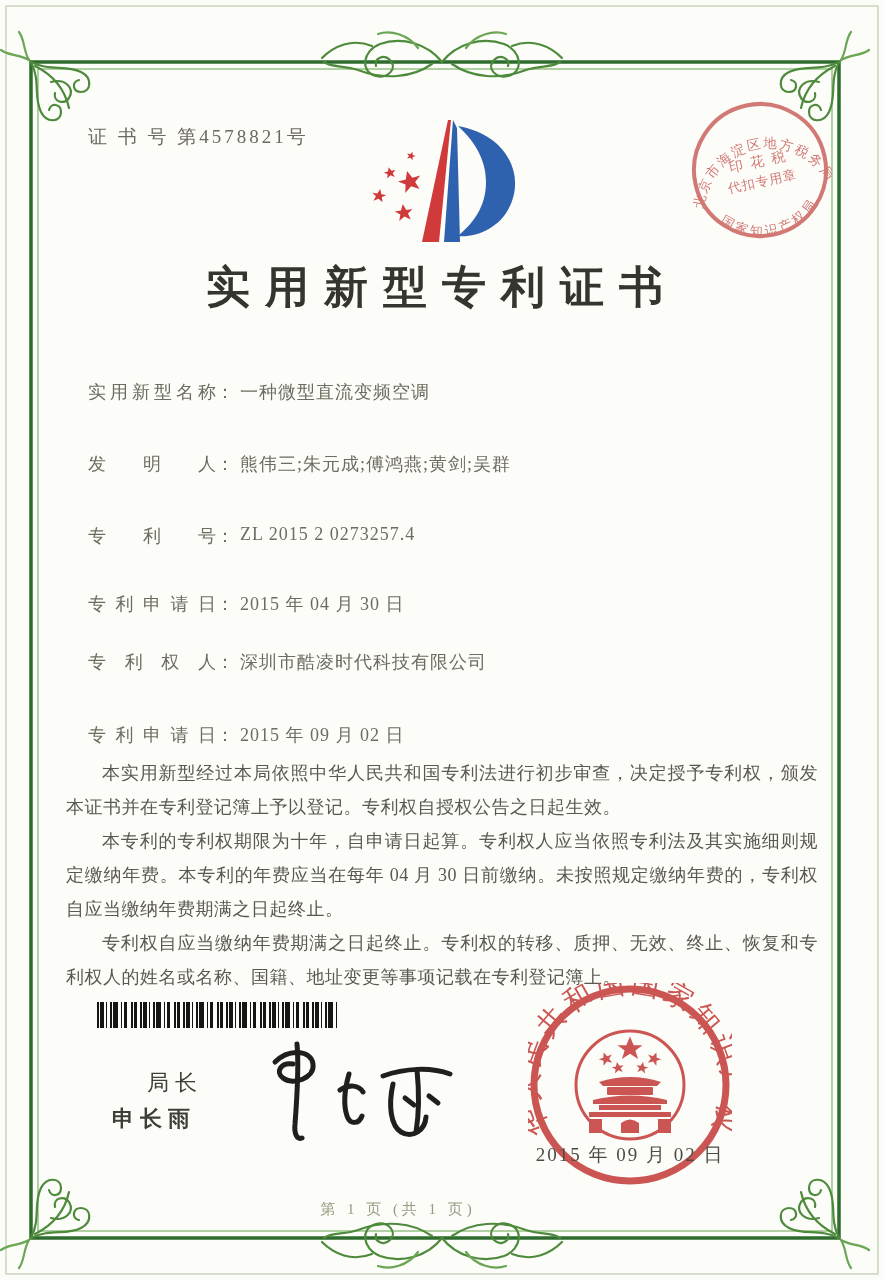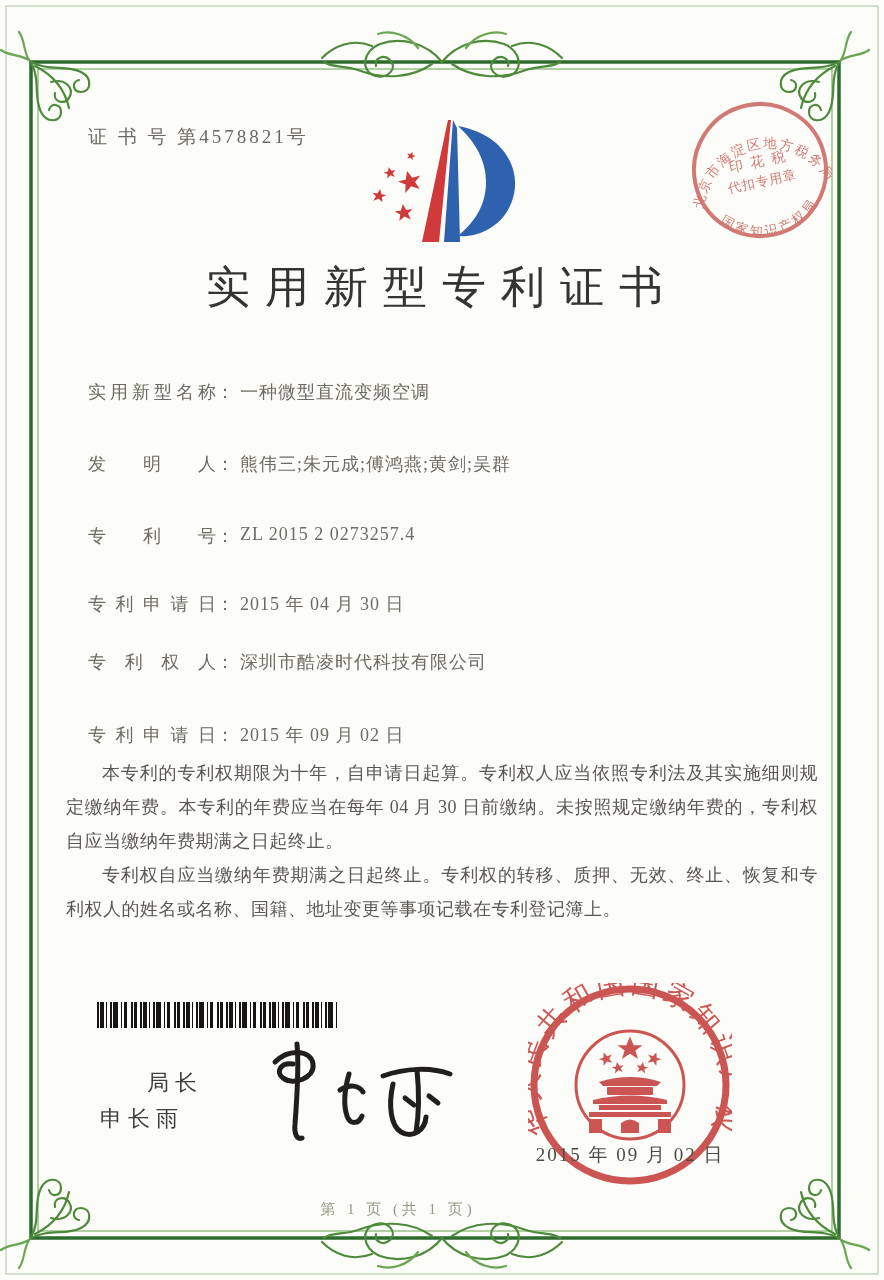--- a/index.html
+++ b/index.html
@@ -9,21 +9,21 @@
     font-family:"Liberation Serif","DejaVu Serif",serif;
   }
   .abs{position:absolute;}
   
   .cert-no{
     left:88px;top:124px;font-size:19px;letter-spacing:3px;color:#6b695e;
   }
   
   .title{
     left:0;top:258px;width:884px;text-align:center;
-    font-size:44px;font-weight:400;letter-spacing:15px;color:#35342f;
+    font-size:44px;font-weight:700;letter-spacing:15px;color:#35342f;
   }
   
   .field{left:88px;height:28px;font-size:18px;color:#6e6c60;white-space:nowrap;}
   .flabel{display:inline-block;width:128px;text-align:justify;text-align-last:justify;vertical-align:top;}
   .fcolon{display:inline-block;vertical-align:top;}
   .fvalue{display:inline-block;margin-left:6px;letter-spacing:1px;vertical-align:top;}
   
   .paras{left:66px;top:756px;width:752px;color:#5a5850;}
   .paras p{margin:0;font-size:18px;line-height:34px;text-indent:2em;text-align:justify;letter-spacing:0.5px;}
   
@@ -34,21 +34,21 @@
       #161513 3px 7px,#fcfcf9 7px 9px,
       #161513 9px 10px,#fcfcf9 10px 13px,
       #161513 13px 15px,#fcfcf9 15px 16px,
       #161513 16px 21px,#fcfcf9 21px 24px,
       #161513 24px 25px,#fcfcf9 25px 27px,
       #161513 27px 30px,#fcfcf9 30px 34px,
       #161513 34px 36px,#fcfcf9 36px 37px,
       #161513 37px 40px,#fcfcf9 40px 43px);
   }
   .officer-role{left:110px;top:1068px;font-size:22px;letter-spacing:6px;color:#3f3e38;margin-left:37px;}
-  .officer-name{left:100px;top:1104px;font-size:22px;letter-spacing:6px;color:#3f3e38;}
+  .officer-name{left:112px;top:1104px;font-size:22px;letter-spacing:6px;color:#3f3e38;font-weight:bold;}
   .seal-date{left:520px;top:1142px;width:220px;text-align:center;font-size:19px;letter-spacing:2px;color:#4d4c44;z-index:6;}
   .footer{left:0;top:1200px;width:796px;text-align:center;font-size:15px;letter-spacing:4px;color:#949b80;}
   svg{display:block;}
   .seal-svg text{font-family:"Liberation Serif","DejaVu Serif",serif;}
 </style>
 </head>
 <body>
 
 <svg class="abs" style="left:0;top:0;z-index:1" width="884" height="1280" viewBox="0 0 884 1280">
   <defs>
@@ -129,20 +129,21 @@
   <span class="flabel">专利申请日</span><span class="fcolon">：</span><span class="fvalue">2015 年 04 月 30 日</span>
 </div>
 <div class="abs field" style="top:650px">
   <span class="flabel">专利权人</span><span class="fcolon">：</span><span class="fvalue">深圳市酷凌时代科技有限公司</span>
 </div>
 <div class="abs field" style="top:723px">
   <span class="flabel">专利申请日</span><span class="fcolon">：</span><span class="fvalue">2015 年 09 月 02 日</span>
 </div>
 
 <div class="abs paras">
+  <p>本实用新型经过本局依照中华人民共和国专利法进行初步审查，决定授予专利权，颁发本证书并在专利登记簿上予以登记。专利权自授权公告之日起生效。</p>
   <p>本专利的专利权期限为十年，自申请日起算。专利权人应当依照专利法及其实施细则规定缴纳年费。本专利的年费应当在每年 04 月 30 日前缴纳。未按照规定缴纳年费的，专利权自应当缴纳年费期满之日起终止。</p>
   <p>专利权自应当缴纳年费期满之日起终止。专利权的转移、质押、无效、终止、恢复和专利权人的姓名或名称、国籍、地址变更等事项记载在专利登记簿上。</p>
 </div>
 
 <div class="abs barcode"></div>
 
 <div class="abs officer-role">局长</div>
 <div class="abs officer-name">申长雨</div>
 
 <svg class="abs" style="left:245px;top:1032px;z-index:4" width="215" height="115" viewBox="0 0 215 115">

